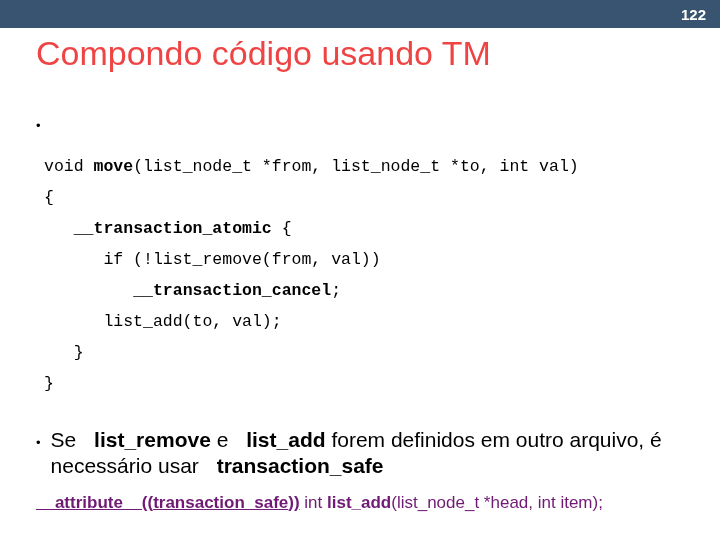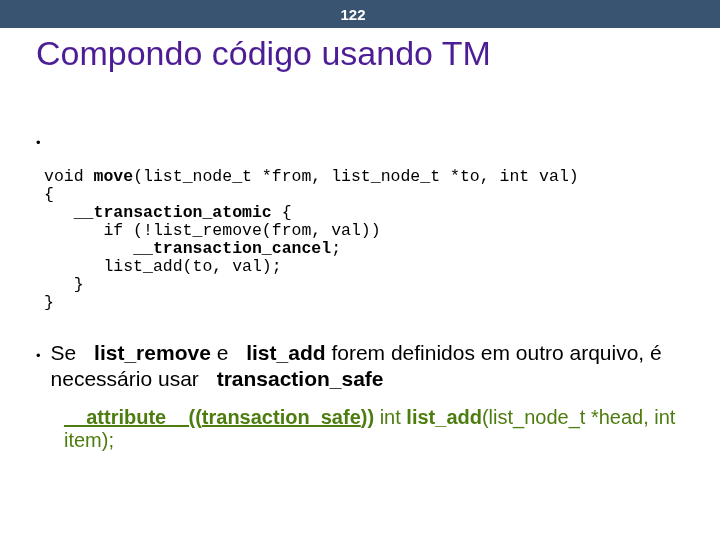--- a/index.html
+++ b/index.html
@@ -1,28 +1,28 @@
 <!DOCTYPE html>
 <html><head>
 <meta charset="utf-8">
 <style>
   * { margin: 0; padding: 0; box-sizing: border-box; }
   html, body { width: 720px; height: 540px; font-family: Arial, Helvetica, sans-serif; background: #fff; overflow: hidden; }
   .slide { width: 720px; height: 540px; position: relative; }
-  .topbar { background: #385470; height: 28px; display: flex; justify-content: center; align-items: center; padding-right: 14px; }
+  .topbar { background: #385470; height: 28px; display: flex; justify-content: flex-end; align-items: center; padding-right: 14px; }
   .pagenum { color: #fff; font-weight: bold; font-size: 15px; }
   .content { padding: 6px 36px 0 36px; }
-  .title { font-size: 34px; font-weight: 400; color: #4c1d95; margin-bottom: 59px; letter-spacing: 0px; }
+  .title { font-size: 34px; font-weight: 400; color: #ef4444; margin-bottom: 42px; letter-spacing: 0px; }
   .bullet-row { display: flex; align-items: baseline; margin-bottom: 14px; }
   .bullet-dot { color: #000; font-size: 13px; margin-right: 10px; line-height: 22px; }
   .bullet-text { font-size: 21px; color: #000; line-height: 26px; }
   .bullet-text .bold { font-weight: bold; margin-left: 12px; }
-  .codeblock { font-family: "Courier New", Courier, monospace; font-size: 16.5px; line-height: 18px; color: #000; margin: 4px 0 28px 8px; white-space: pre; }
+  .codeblock { font-family: "Courier New", Courier, monospace; font-size: 16.5px; line-height: 31px; color: #000; margin: 4px 0 28px 8px; white-space: pre; }
   .codeblock .kw { font-weight: bold; }
-  .attr-line { font-family: Arial, Helvetica, sans-serif; font-size: 20px; color: #4d7c0f; margin-top: 14px; margin-left: 28px; }
+  .attr-line { font-family: Arial, Helvetica, sans-serif; font-size: 17px; color: #701a75; margin-top: 14px; }
   .attr-line .udl { text-decoration: underline; font-weight: bold; }
   .attr-line .bold { font-weight: bold; }
 </style>
 </head>
 <body>
 
 <div class="slide">
   <div class="topbar">
     <span class="pagenum">122</span>
   </div>

